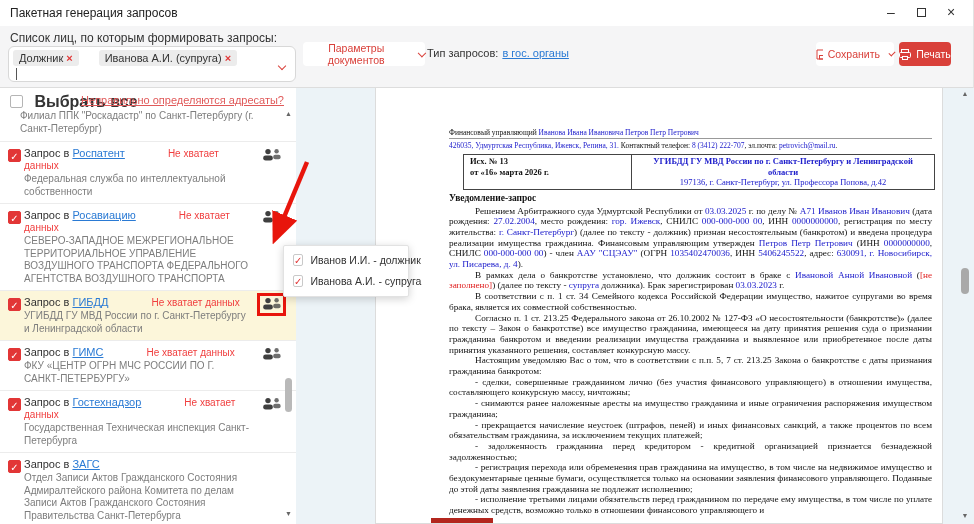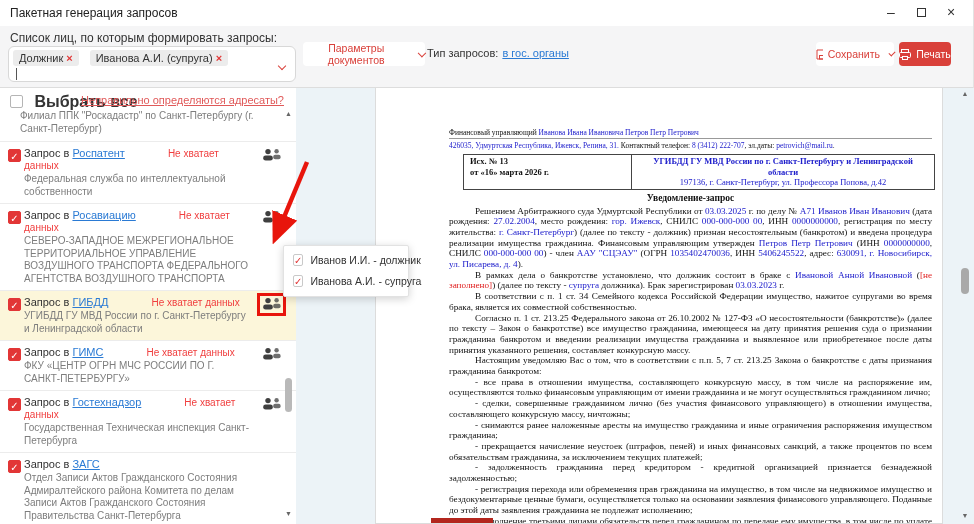--- a/index.html
+++ b/index.html
@@ -13,21 +13,21 @@
   .wc { position:absolute; right:14px; top:4px; display:flex; gap:14px; align-items:center; }
   .wc .wbtn { width:16px; height:16px; display:flex; align-items:center; justify-content:center;
     font-size:14px; color:#333; cursor:pointer; }
   .wc .maxbox { width:9px; height:9px; border:1.2px solid #333; }
 
   
   .toolbar { position:absolute; left:0; top:26px; width:100%; height:62px; background:#f5f5f6; border-bottom:1px solid #ddd; }
   .tb-label { position:absolute; left:10px; top:5px; font-size:12px; color:#333; }
   .select-box { position:absolute; left:8px; top:20px; width:288px; height:36px; background:#fff;
     border:1px solid #d8d8d8; border-radius:6px; padding:3px 24px 3px 4px; cursor:text; }
-  .tags { display:flex; gap:11px; }
+  .tags { display:flex; gap:20px; }
   .tag { background:#ececec; border-radius:3px; font-size:11px; color:#333; padding:2px 6px; white-space:nowrap; }
   .tag .x { color:#e23636; font-weight:bold; margin-left:3px; cursor:pointer; }
   .caret { position:absolute; left:7px; top:21px; width:1px; height:12px; background:#555; }
   .sel-chev { position:absolute; right:10px; top:10px; color:#d9403a; }
   .chev { display:inline-block; width:6px; height:6px; border-right:1.6px solid currentColor;
     border-bottom:1.6px solid currentColor; transform:rotate(45deg); margin-left:5px; margin-bottom:2px; }
   .btn { position:absolute; height:24px; border:none; border-radius:4px; font-size:10.5px;
     display:flex; align-items:center; justify-content:center; gap:5px; cursor:pointer;
     font-family:"Liberation Sans", sans-serif; }
   .btn.white { background:#fff; color:#d9403a; }
@@ -80,21 +80,21 @@
   .c-k { color:#111; } .c-b { color:#2020cc; } .c-r { color:#e02020; }
   .doc-head1 { font-size:7.5px; line-height:9px; }
   .doc-rule { border-bottom:1px solid #999; margin:1px 0 2px 0; }
   .doc-head2 { font-size:7.5px; line-height:9px; margin-bottom:4px; }
   .doc-table { border-collapse:collapse; margin-left:14px; width:472px; margin-bottom:3px; }
   .doc-table td { border:1px solid #444; padding:1px 6px; font-size:8.5px; line-height:10.5px; vertical-align:top; }
   .dt-left { width:168px; font-weight:bold; }
   .dt-right { text-align:center; }
   .dt-right .nm { font-weight:bold; color:#2020cc; }
   .dt-right .ad { color:#2020cc; }
-  .doc-title { text-align:center; font-weight:bold; font-size:9.5px; margin:2px 0 3px 0; }
+  .doc-title { font-weight:bold; font-size:9.5px; margin:2px 0 3px 0; }
   .doc-paras p { font-size:9.2px; line-height:10.7px; text-align:justify; text-indent:26px; }
   .red-clip { position:absolute; left:55px; bottom:0; width:62px; height:5px; background:#b3261e; }
 
   
   .vscroll { position:absolute; right:2px; top:0; bottom:0; width:14px; }
   .vscroll .s-arrow { width:14px; }
   .vscroll .up { top:2px; } .vscroll .down { bottom:2px; }
   .vthumb { position:absolute; left:3px; top:180px; width:8px; height:26px; background:#a9a9a9; border-radius:4px; cursor:grab; }
 
   
@@ -243,21 +243,21 @@
         <div class="s-arrow up">▲</div>
         <div class="lthumb"></div>
         <div class="s-arrow down">▼</div>
       </div>
     </div>
 
     <div class="preview">
       <div class="page">
         <div class="doc-head1" id="doc-h1"><span class="c-k">Финансовый управляющий </span><span class="c-b">Иванова Ивана Ивановича Петров Петр Петрович</span></div>
         <div class="doc-rule"></div>
-        <div class="doc-head2" id="doc-h2"><span class="c-b">426035, Удмуртская Республика, Ижевск, Репина, 31.</span><span class="c-k"> Контактный телефон: </span><span class="c-b">8 (3412) 222-707</span><span class="c-k">, эл.даты: </span><span class="c-b">petrovich@mail.ru</span><span class="c-k">.</span></div>
+        <div class="doc-head2" id="doc-h2"><span class="c-b">426035, Удмуртская Республика, Ижевск, Репина, 31.</span><span class="c-k"> Контактный телефон: </span><span class="c-b">8 (3412) 222-707</span><span class="c-k">, эл.почта: </span><span class="c-b">petrovich@mail.ru</span><span class="c-k">.</span></div>
         <table class="doc-table">
           <tbody>
               <tr>
             <td class="dt-left">
               <div>Исх. № 13</div>
               <div>от «16» марта 2026 г.</div>
             </td>
             <td class="dt-right">
               <div class="nm">УГИБДД ГУ МВД России по г. Санкт-Петербургу и Ленинградской области</div>
               <div class="ad">197136, г. Санкт-Петербург, ул. Профессора Попова, д.42</div>
@@ -265,21 +265,20 @@
           </tr>
         </tbody>
           </table>
         <div class="doc-title">Уведомление-запрос</div>
         <div class="doc-paras" id="doc-paras">
             <p><span class="c-k">Решением Арбитражного суда Удмуртской Республики от </span><span class="c-b">03.03.2025</span><span class="c-k"> г. по делу № </span><span class="c-b">А71 Иванов Иван Иванович</span><span class="c-k"> (дата рождения: </span><span class="c-b">27.02.2004</span><span class="c-k">, место рождения: </span><span class="c-b">гор. Ижевск</span><span class="c-k">, СНИЛС </span><span class="c-b">000-000-000 00</span><span class="c-k">, ИНН </span><span class="c-b">0000000000</span><span class="c-k">, регистрация по месту жительства: </span><span class="c-b">г. Санкт-Петербург</span><span class="c-k">) (далее по тексту - должник) признан несостоятельным (банкротом) и введена процедура реализации имущества гражданина. Финансовым управляющим утвержден </span><span class="c-b">Петров Петр Петрович</span><span class="c-k"> (ИНН </span><span class="c-b">0000000000</span><span class="c-k">, СНИЛС </span><span class="c-b">000-000-000 00</span><span class="c-k">) - член </span><span class="c-b">ААУ "СЦЭАУ"</span><span class="c-k"> (ОГРН </span><span class="c-b">1035402470036</span><span class="c-k">, ИНН </span><span class="c-b">5406245522</span><span class="c-k">, адрес: </span><span class="c-b">630091, г. Новосибирск, ул. Писарева, д. 4</span><span class="c-k">).</span></p>
             <p><span class="c-k">В рамках дела о банкротстве установлено, что должник состоит в браке с </span><span class="c-b">Ивановой Анной Ивановной</span><span class="c-k"> (</span><span class="c-r">[не заполнено]</span><span class="c-k">) (далее по тексту - </span><span class="c-b">супруга</span><span class="c-k"> должника). Брак зарегистрирован </span><span class="c-b">03.03.2023</span><span class="c-k"> г.</span></p>
             <p><span class="c-k">В соответствии с п. 1 ст. 34 Семейного кодекса Российской Федерации имущество, нажитое супругами во время брака, является их совместной собственностью.</span></p>
             <p><span class="c-k">Согласно п. 1 ст. 213.25 Федерального закона от 26.10.2002 №  127-ФЗ «О несостоятельности (банкротстве)» (далее по тексту – Закон о банкротстве) все имущество гражданина, имеющееся на дату принятия решения суда о признании гражданина банкротом и введении реализации имущества гражданина и выявленное или приобретенное после даты принятия указанного решения, составляет конкурсную массу.</span></p>
             <p><span class="c-k">Настоящим уведомляю Вас о том, что в соответствии с п.п. 5, 7 ст. 213.25 Закона о банкротстве с даты признания гражданина банкротом:</span></p>
-            <p><span class="c-k">- все права в отношении имущества, составляющего конкурсную массу, в том числе на распоряжение им, осуществляются только финансовым управляющим от имени гражданина и не могут осуществляться гражданином лично;</span></p>
             <p><span class="c-k">- сделки, совершенные гражданином лично (без участия финансового управляющего) в отношении имущества, составляющего конкурсную массу, ничтожны;</span></p>
             <p><span class="c-k">- снимаются ранее наложенные аресты на имущество гражданина и иные ограничения распоряжения имуществом гражданина;</span></p>
             <p><span class="c-k">- прекращается начисление неустоек (штрафов, пеней) и иных финансовых санкций, а также процентов по всем обязательствам гражданина, за исключением текущих платежей;</span></p>
             <p><span class="c-k">- задолженность гражданина перед кредитором - кредитной организацией признается безнадежной задолженностью;</span></p>
             <p><span class="c-k">- регистрация перехода или обременения прав гражданина на имущество, в том числе на недвижимое имущество и бездокументарные ценные бумаги, осуществляется только на основании заявления финансового управляющего. Поданные до этой даты заявления гражданина не подлежат исполнению;</span></p>
             <p><span class="c-k">- исполнение третьими лицами обязательств перед гражданином по передаче ему имущества, в том числе по уплате денежных средств, возможно только в отношении финансового управляющего и</span></p>
           </div>
         <div class="red-clip"></div>
       </div>
     </div>

